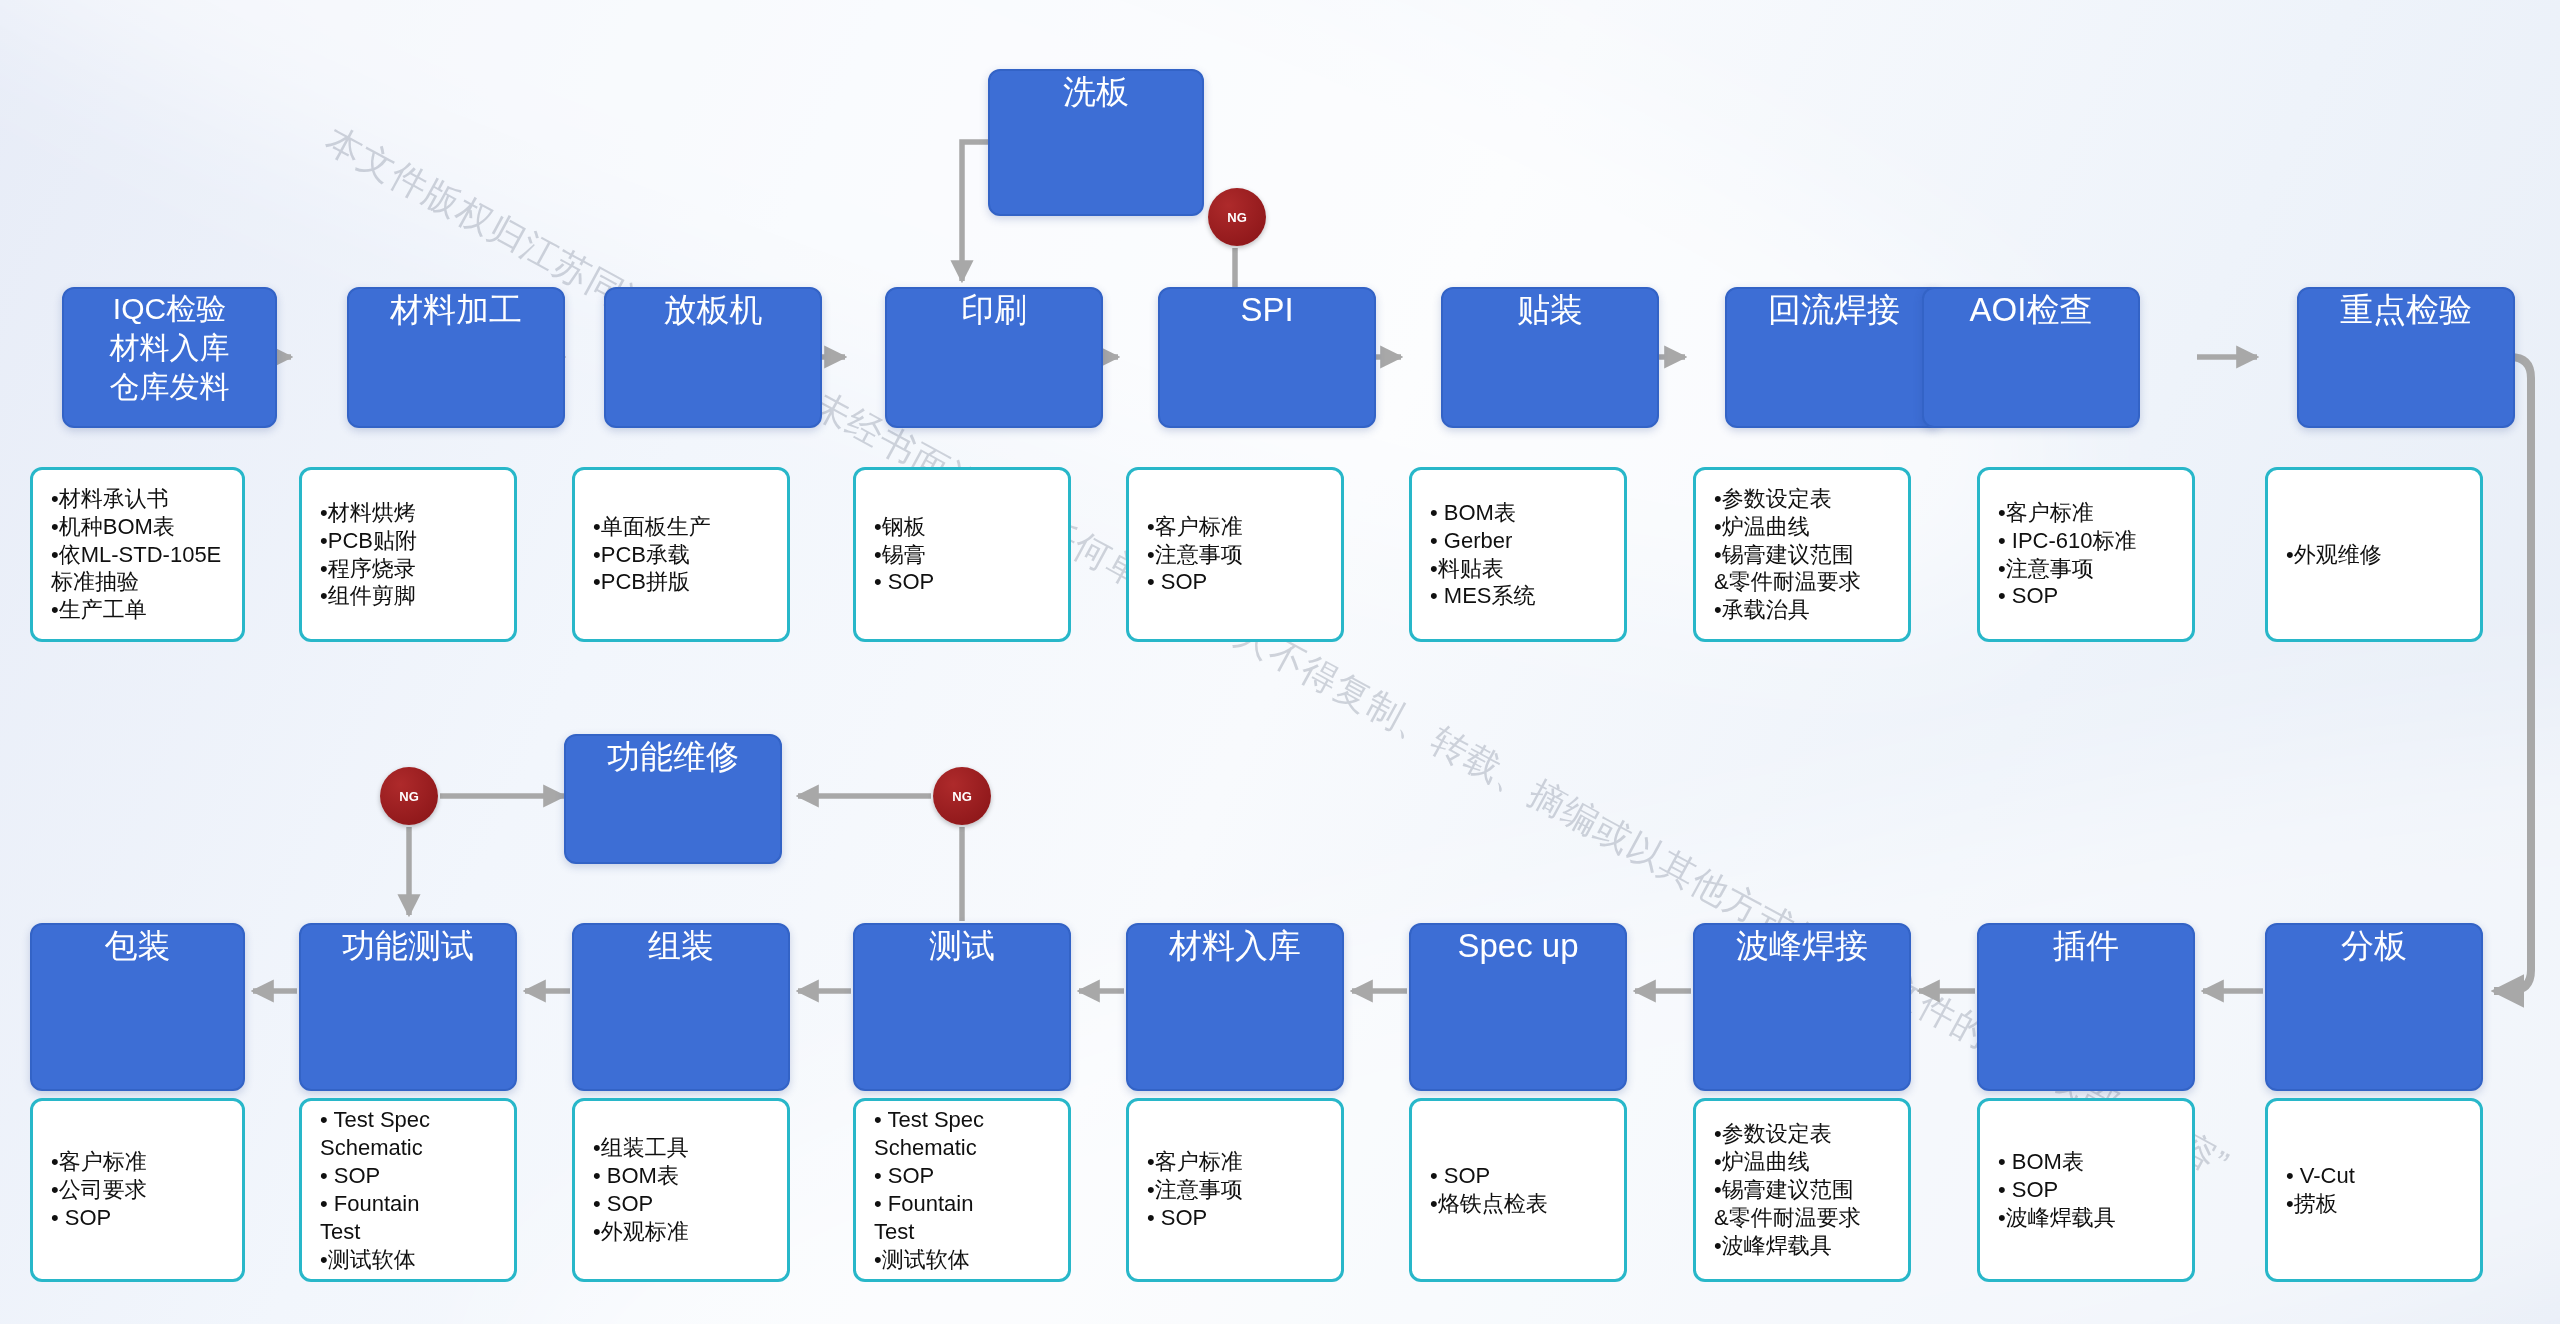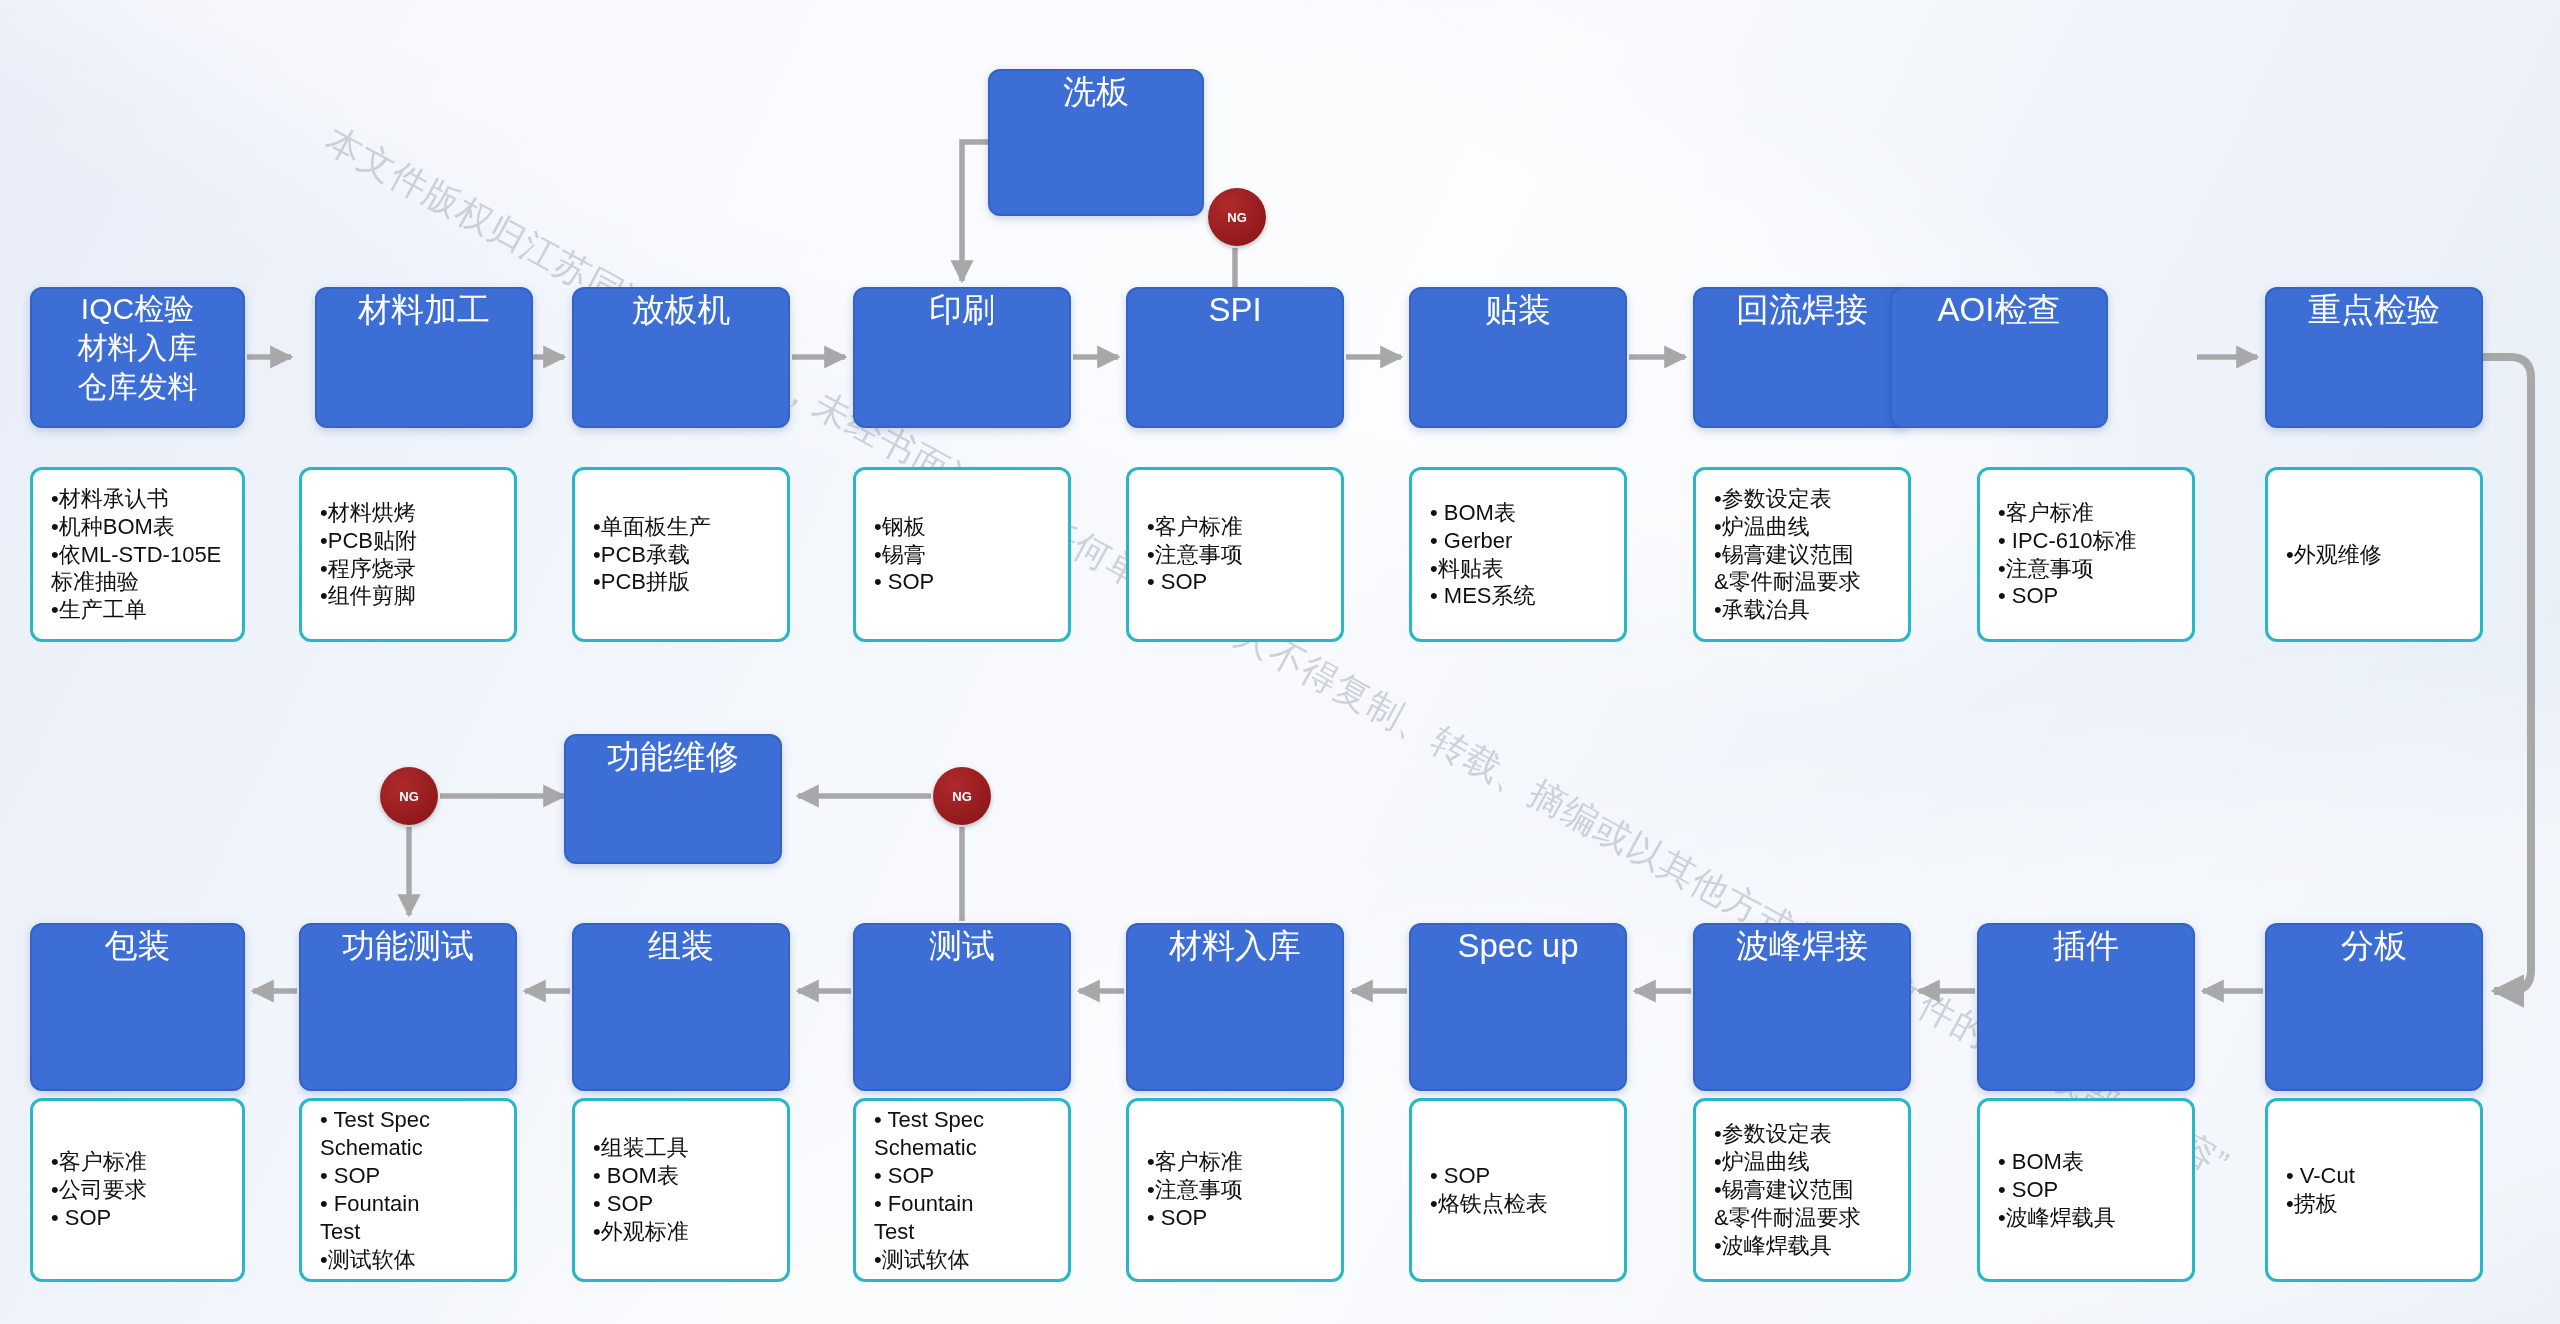--- a/index.html
+++ b/index.html
@@ -22,21 +22,21 @@
   }
 
   .arrows{ position:absolute; left:0; top:0; z-index:2; pointer-events:none; }
 
   .process-box{
     position:absolute; width:218px; z-index:3;
     background:#3d6ed5; border:2px solid #3363c6; border-radius:12px;
     display:flex; align-items:flex-start; justify-content:center;
     box-shadow:0 3px 8px rgba(40,70,140,.22);
   }
-  .top-row{ top:287px; height:141px; }
+  .top-row{ top:287px; height:141px;margin-left:32px; }
   .bottom-row{ top:923px; height:168px; }
   .box-wash{ left:988px; top:69px; width:216px; height:147px; }
   .box-repair{ left:564px; top:734px; width:218px; height:130px; }
 
   .process-label{
     color:#fff; font-size:33px; line-height:1.25; text-align:center; white-space:pre-line;
   }
   .process-label.sm{ font-size:30px; line-height:1.3; }
 
   .detail-box{

